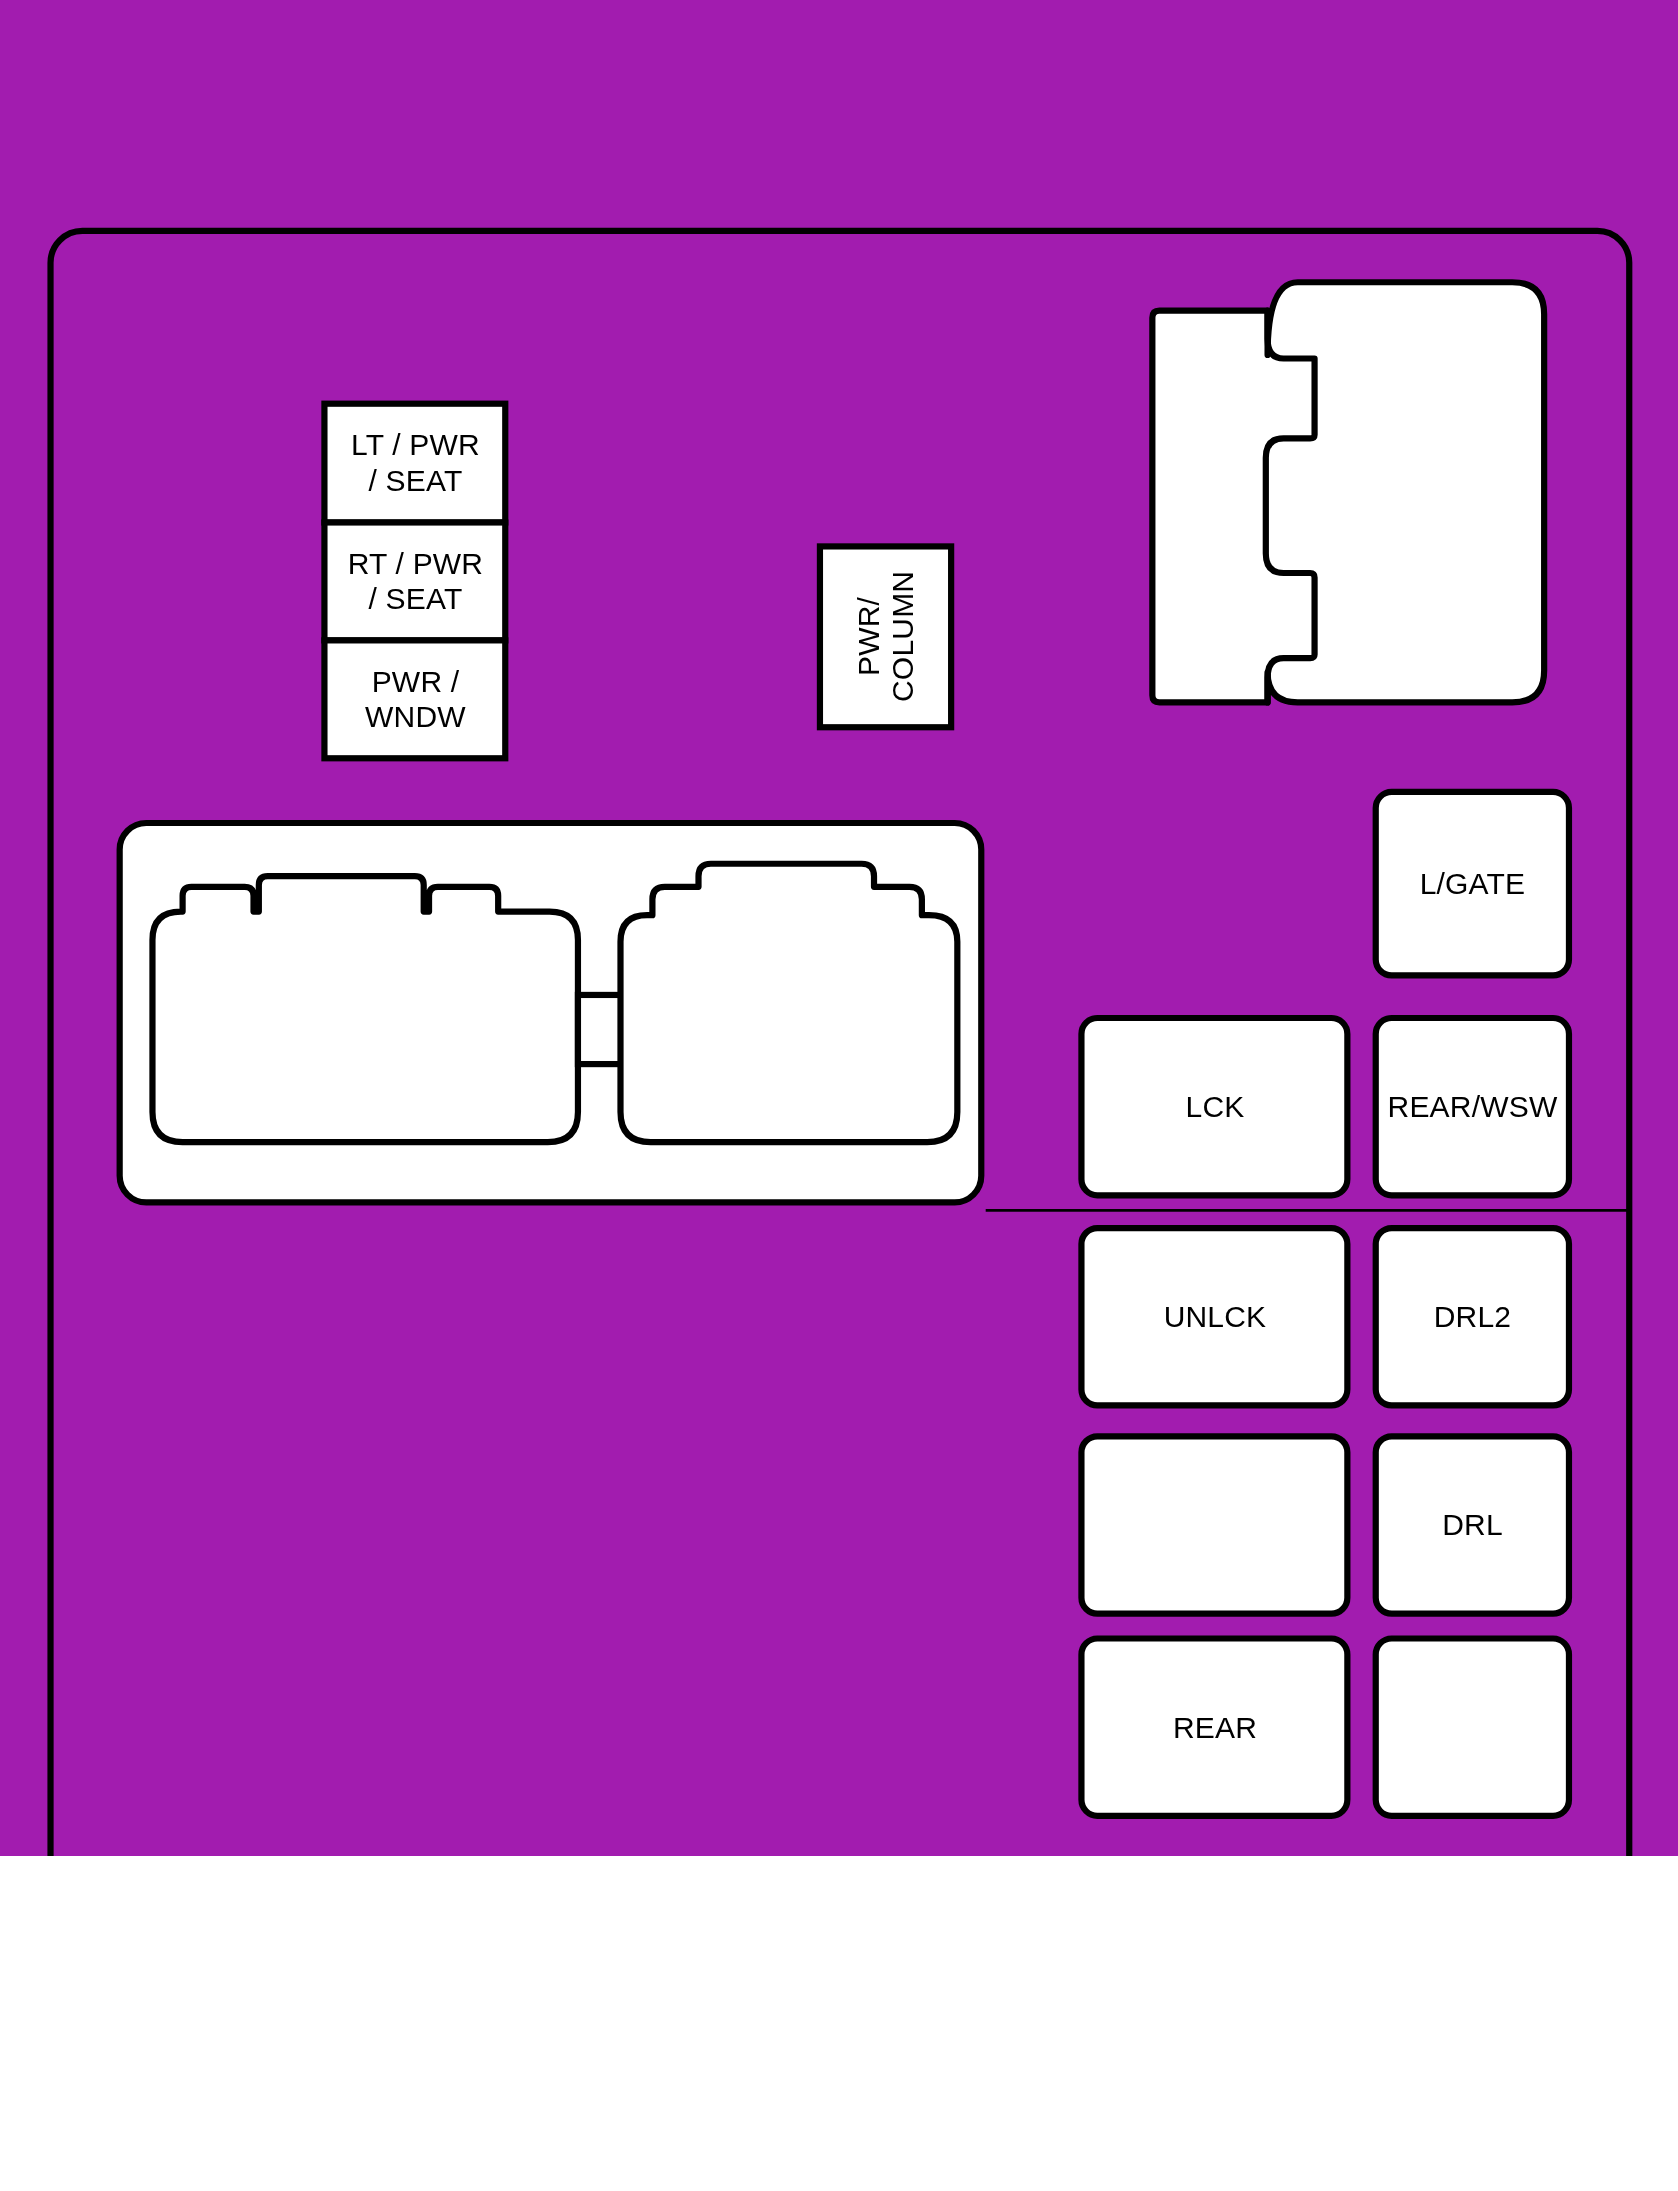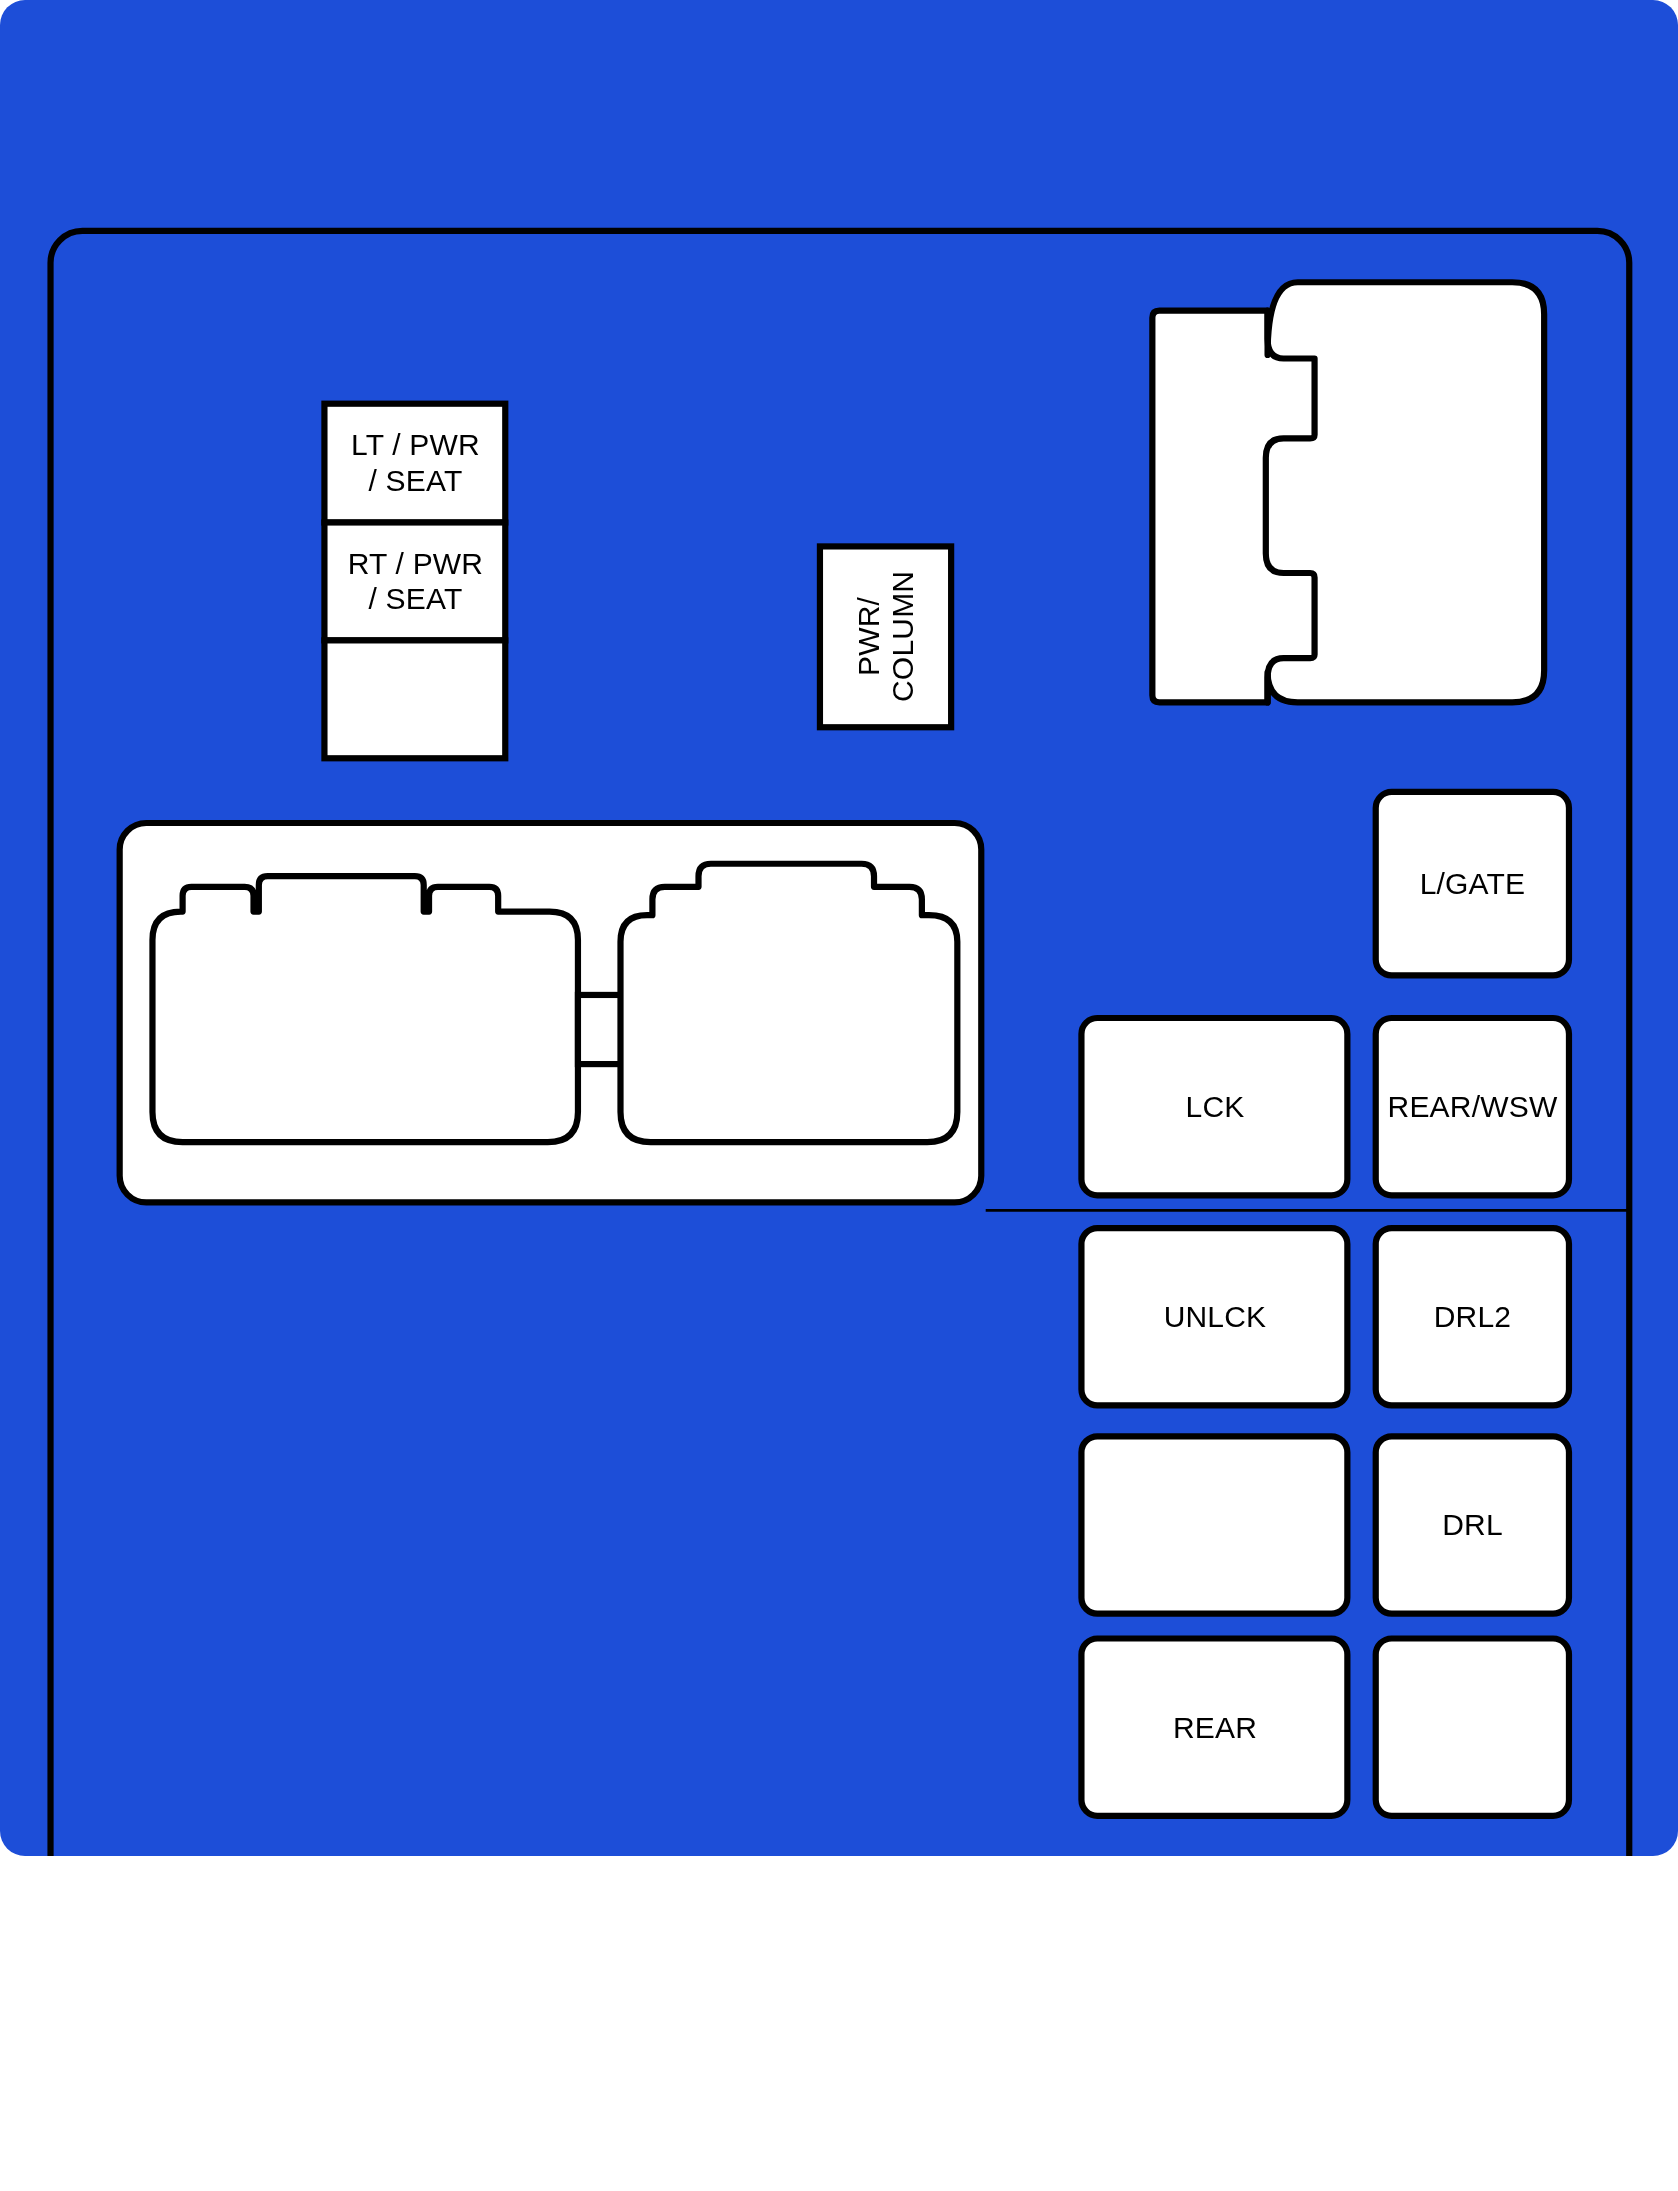--- a/index.html
+++ b/index.html
@@ -9,23 +9,22 @@
     background: #ffffff;
   }
   body {
     font-family: "Liberation Sans", sans-serif;
     color: #000000;
   }
   #stage {
     position: relative;
     width: 1678px;
     height: 1856px;
-    background: #1d4ed8;
+    background: #a21caf;
     overflow: hidden;
-    border-radius: 25px;
   }
   #diagram-svg {
     position: absolute;
     left: 0;
     top: 0;
     width: 1678px;
     height: 2192px;
   }
   .label-layer {
     position: absolute;
@@ -177,20 +176,22 @@
       <rect x="1552" y="1848" width="218" height="200" rx="18" ry="18" fill="#ffffff" stroke="#000000" stroke-width="7"></rect>
     </g>
   </svg>
 
   <div class="label-layer">
 
     <div class="lbl" style="left:325px; top:403px; width:181px; height:119px;">LT / PWR
 / SEAT</div>
     <div class="lbl" style="left:325px; top:522px; width:181px; height:118px;">RT / PWR
 / SEAT</div>
+    <div class="lbl" style="left:325px; top:640px; width:181px; height:118px;">PWR /
+WNDW</div>
 
     <div class="lbl vertical" style="left:820px; top:546px; width:131px; height:181px;">PWR/
 COLUMN</div>
 
     <div class="lbl" style="left:1376px; top:792px; width:193px; height:184px;">L/GATE</div>
     <div class="lbl" style="left:1082px; top:1018px; width:266px; height:177px;">LCK</div>
     <div class="lbl" style="left:1376px; top:1018px; width:193px; height:177px;">REAR/WSW</div>
     <div class="lbl" style="left:1082px; top:1228px; width:266px; height:177px;">UNLCK</div>
     <div class="lbl" style="left:1376px; top:1228px; width:193px; height:177px;">DRL2</div>
     <div class="lbl" style="left:1376px; top:1436px; width:193px; height:177px;">DRL</div>

